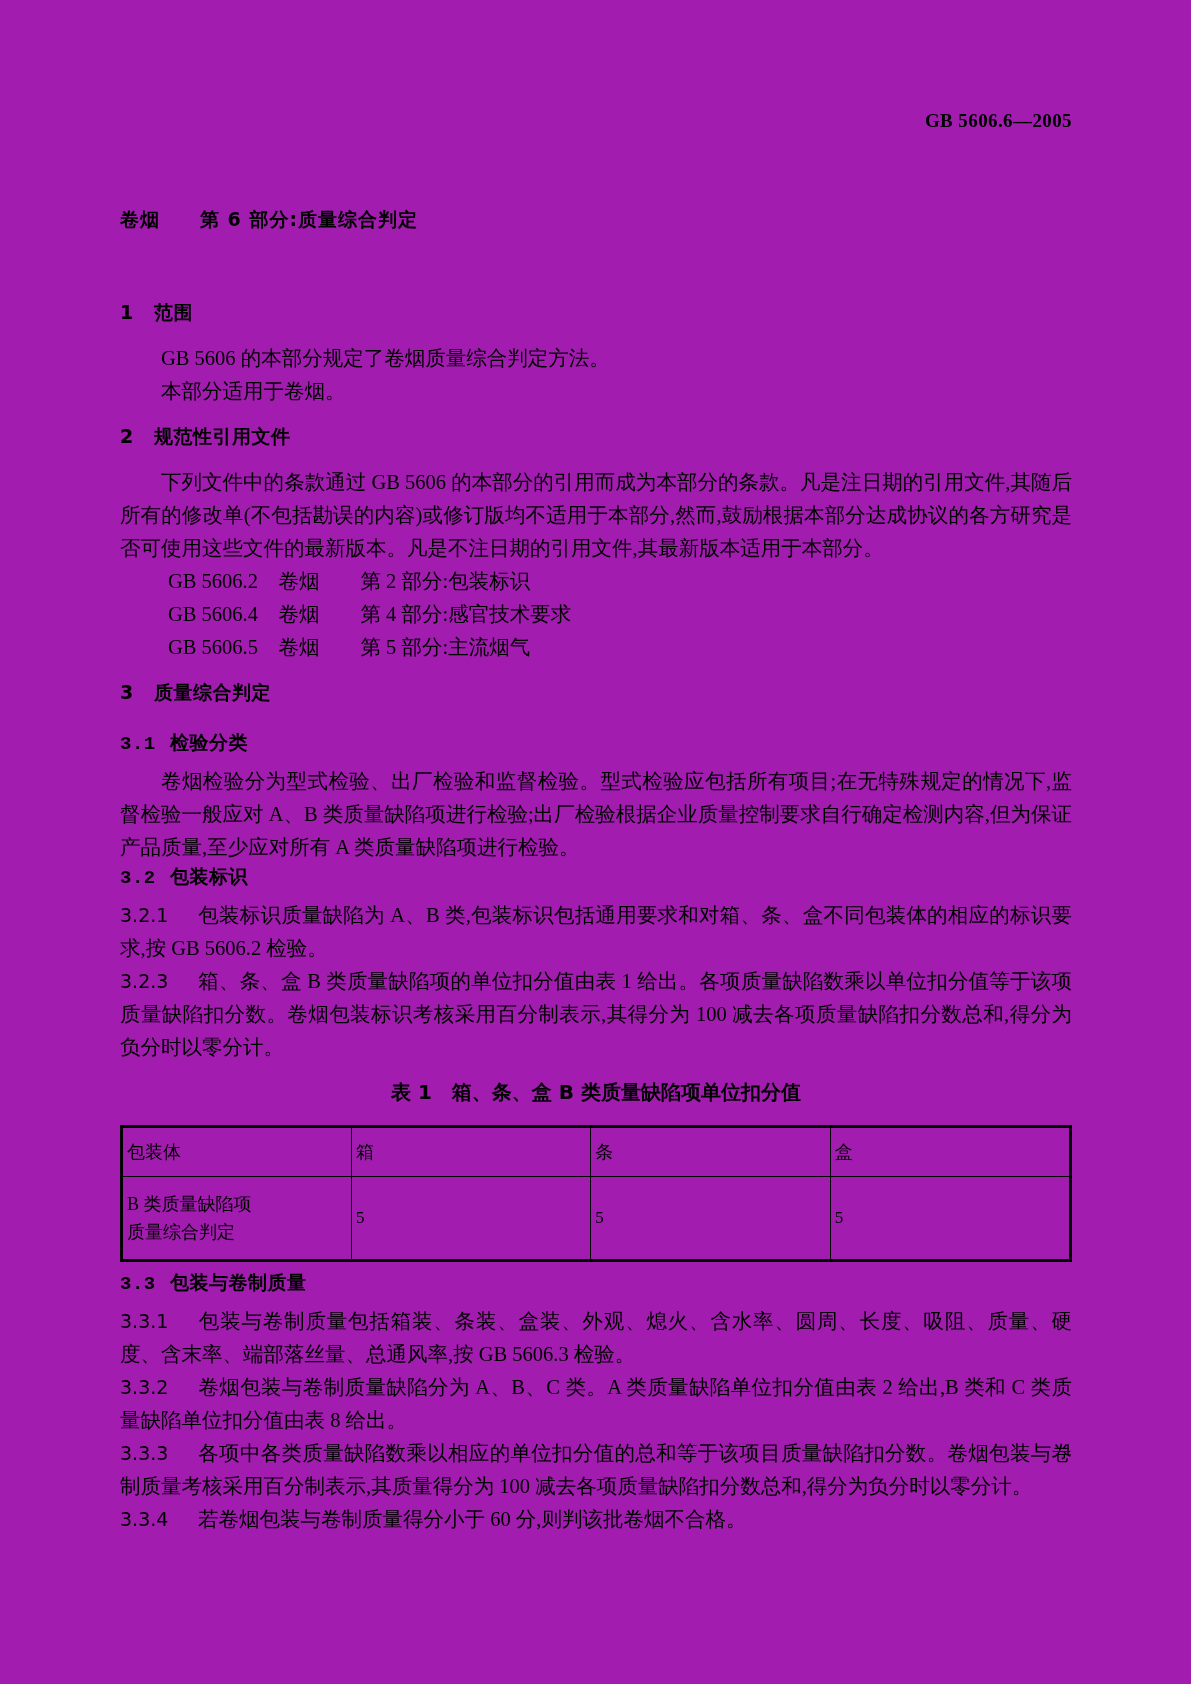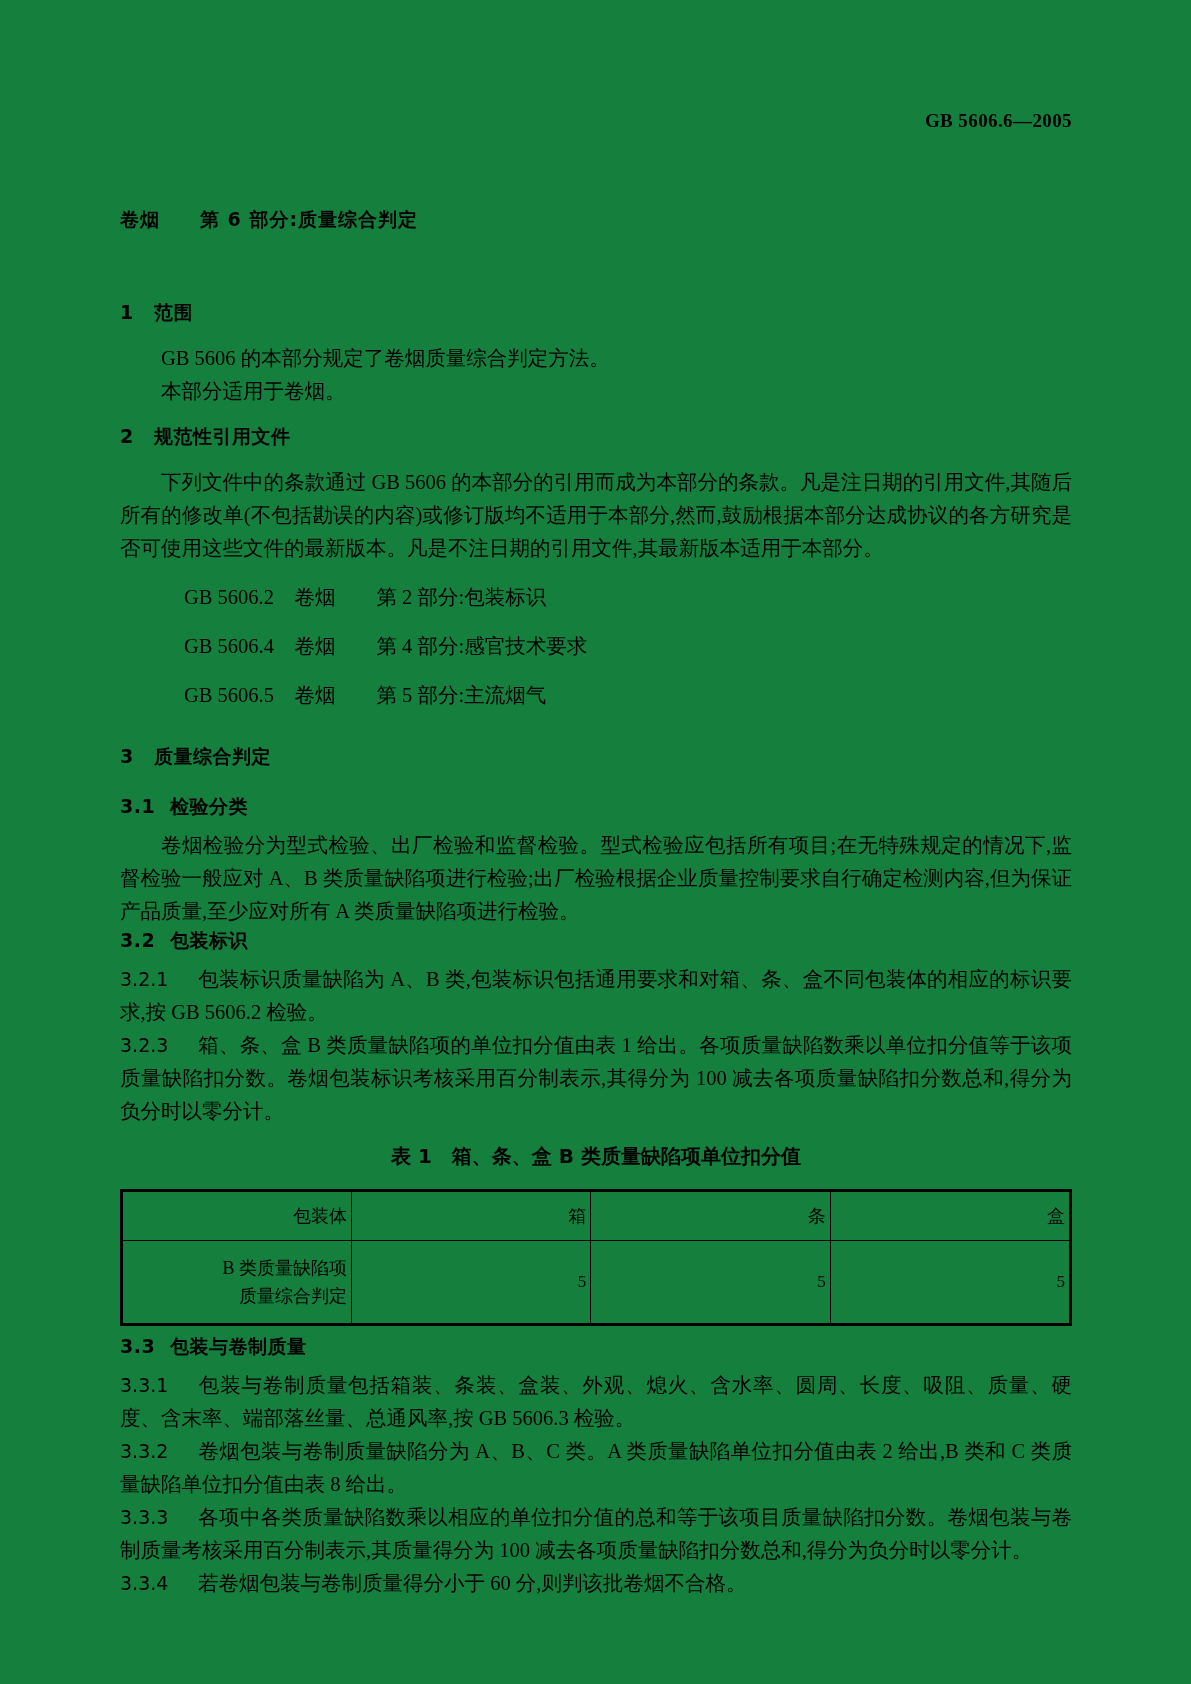--- a/index.html
+++ b/index.html
@@ -9,21 +9,21 @@
   }
   body {
     font-family: "Liberation Serif", "DejaVu Serif", serif;
     color: #000000;
   }
   .page {
     position: relative;
     width: 1191px;
     height: 1684px;
     margin: 0 auto;
-    background: #15803d;
+    background: #a21caf;
     overflow: hidden;
     box-sizing: border-box;
   }
   .content {
     position: absolute;
     left: 120px;
     top: 0;
     width: 952px;
   }
 
@@ -72,20 +72,21 @@
     padding: 0;
     letter-spacing: 0.5px;
   }
   .sec-num {
     display: inline-block;
     min-width: 34px;
     font-weight: bold;
   }
   .sec-num.wide {
     min-width: 50px;
+    font-family: Liberation Mono, monospace;
   }
 
   p.para {
     font-size: 20.5px;
     line-height: 33px;
     margin: 0;
     text-align: justify;
     text-justify: inter-ideograph;
     letter-spacing: 0;
   }
@@ -94,21 +95,21 @@
   }
   .item-num {
     display: inline-block;
     min-width: 78px;
     font-family: "DejaVu Sans", "Liberation Sans", sans-serif;
     font-size: 19px;
   }
   .ref-line {
     font-size: 20.5px;
     line-height: 33px;
-    margin: 16px;
+    margin: 0;
     padding-left: 48px;
     white-space: pre;
   }
 
   .gap-s { height: 9px; }
   .gap-m { height: 16px; }
   .gap-l { height: 24px; }
 
   
   .table-caption {
@@ -121,21 +122,21 @@
     white-space: pre;
   }
   table.gb-table {
     border-collapse: collapse;
     width: 952px;
     table-layout: fixed;
     font-size: 18px;
   }
   table.gb-table td {
     border: 1px solid #000000;
-    text-align: right;
+    text-align: left;
     vertical-align: middle;
     padding: 6px 4px;
     line-height: 28px;
   }
   table.gb-table tr.head td {
     height: 36px;
   }
   table.gb-table tr.body td {
     height: 70px;
   }

